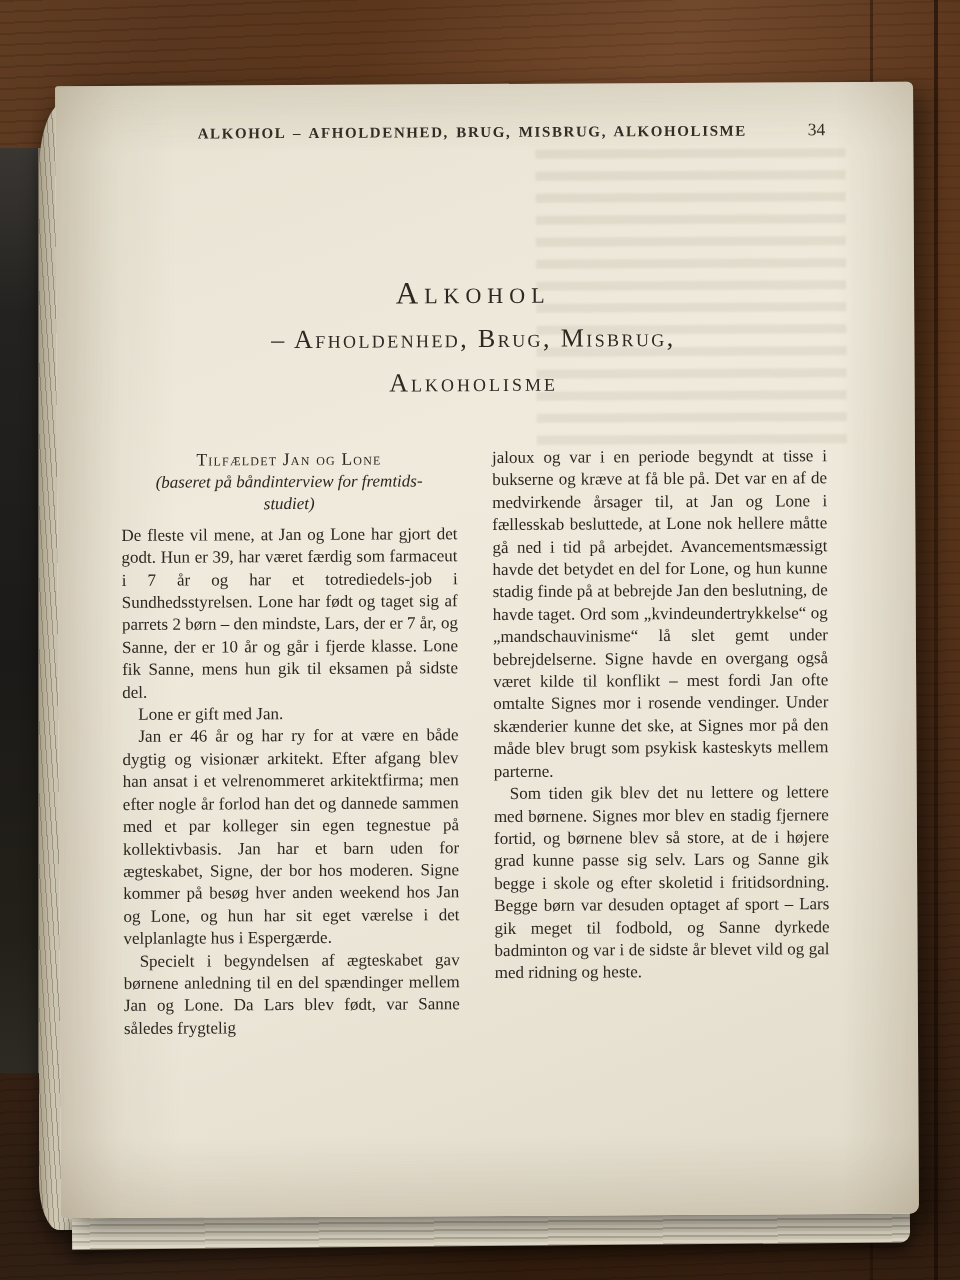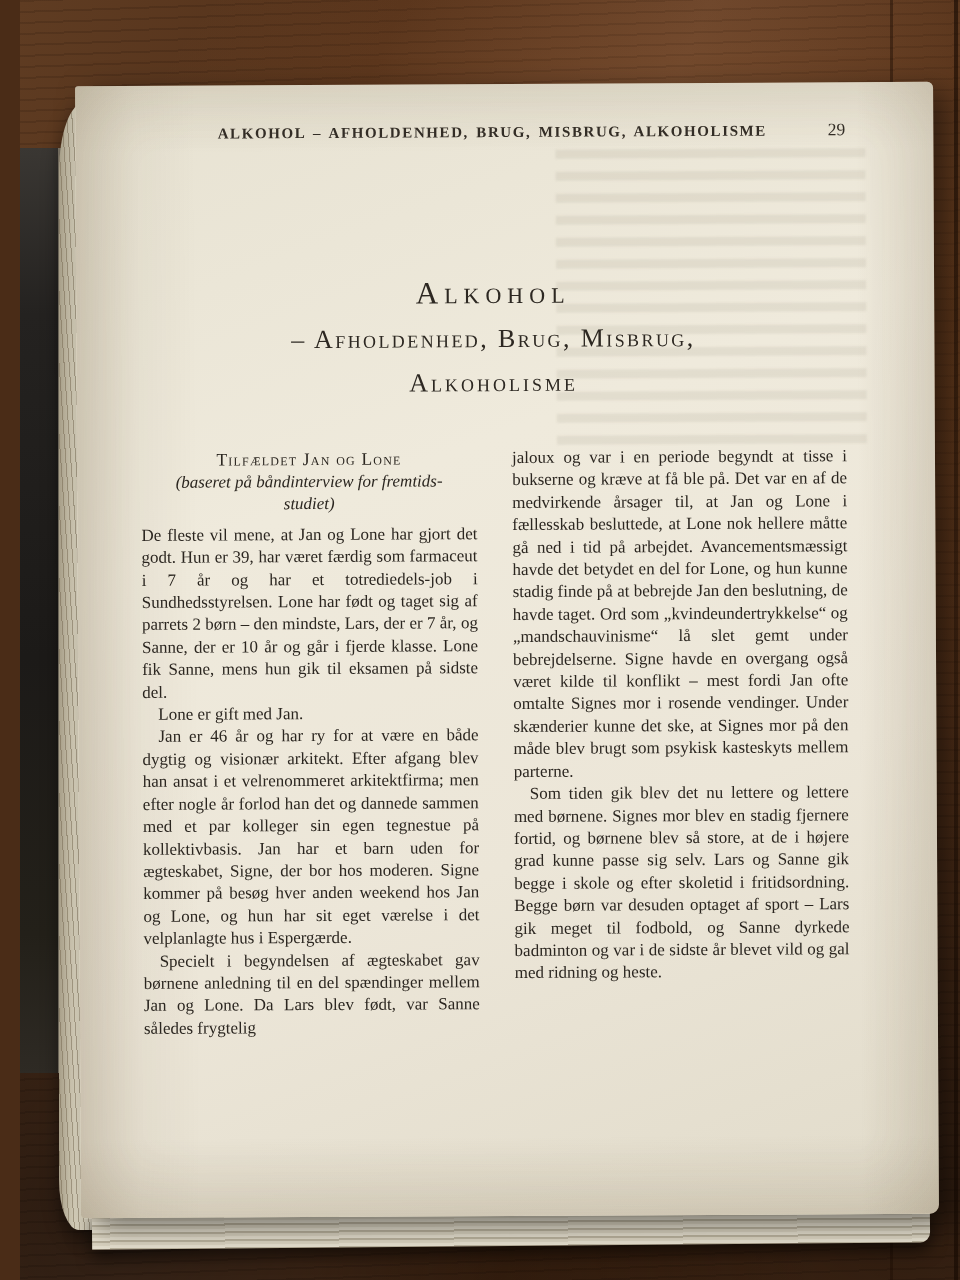--- a/index.html
+++ b/index.html
@@ -1,21 +1,21 @@
 <!DOCTYPE html>
 <html lang="da"><head>
 <meta charset="utf-8">
 <style>
   html,body{margin:0;padding:0;}
   body{
     width:960px;height:1280px;overflow:hidden;position:relative;
     background:#4a2c17;
     font-family:"Liberation Serif","DejaVu Serif",serif;
   }
-  .scene{position:absolute;inset:0;margin-left:20px;}
+  .scene{position:absolute;inset:0;}
 
   
   .wood{
     position:absolute;inset:0;
     background:
       radial-gradient(90% 55% at 72% 22%, rgba(198,122,62,0.28), transparent 70%),
       radial-gradient(130% 80% at 8% 95%, rgba(0,0,0,0.55), transparent 60%),
       radial-gradient(120% 70% at 95% 95%, rgba(0,0,0,0.45), transparent 55%),
       repeating-linear-gradient(178deg, rgba(30,14,5,0.16) 0 2px, transparent 2px 11px),
       linear-gradient(115deg,#5f3c22 0%,#53311a 25%,#64412a 45%,#4a2a14 70%,#56341d 100%);
@@ -128,21 +128,21 @@
   <div class="facing-photo"></div>
   <div class="edge-stack-left"></div>
   <div class="bottom-stack"></div>
 
   <div class="page">
     <div class="show-through"></div>
     <div class="content">
 
       <div class="running-header">
         <span class="rh-text">ALKOHOL – AFHOLDENHED, BRUG, MISBRUG, ALKOHOLISME</span>
-        <span class="page-num">29</span>
+        <span class="page-num">34</span>
       </div>
 
       <div class="title-block">
         <div class="title-1">Alkohol</div>
         <div class="title-2">– Afholdenhed, Brug, Misbrug,</div>
         <div class="title-3">Alkoholisme</div>
       </div>
 
       <div class="columns">
 

